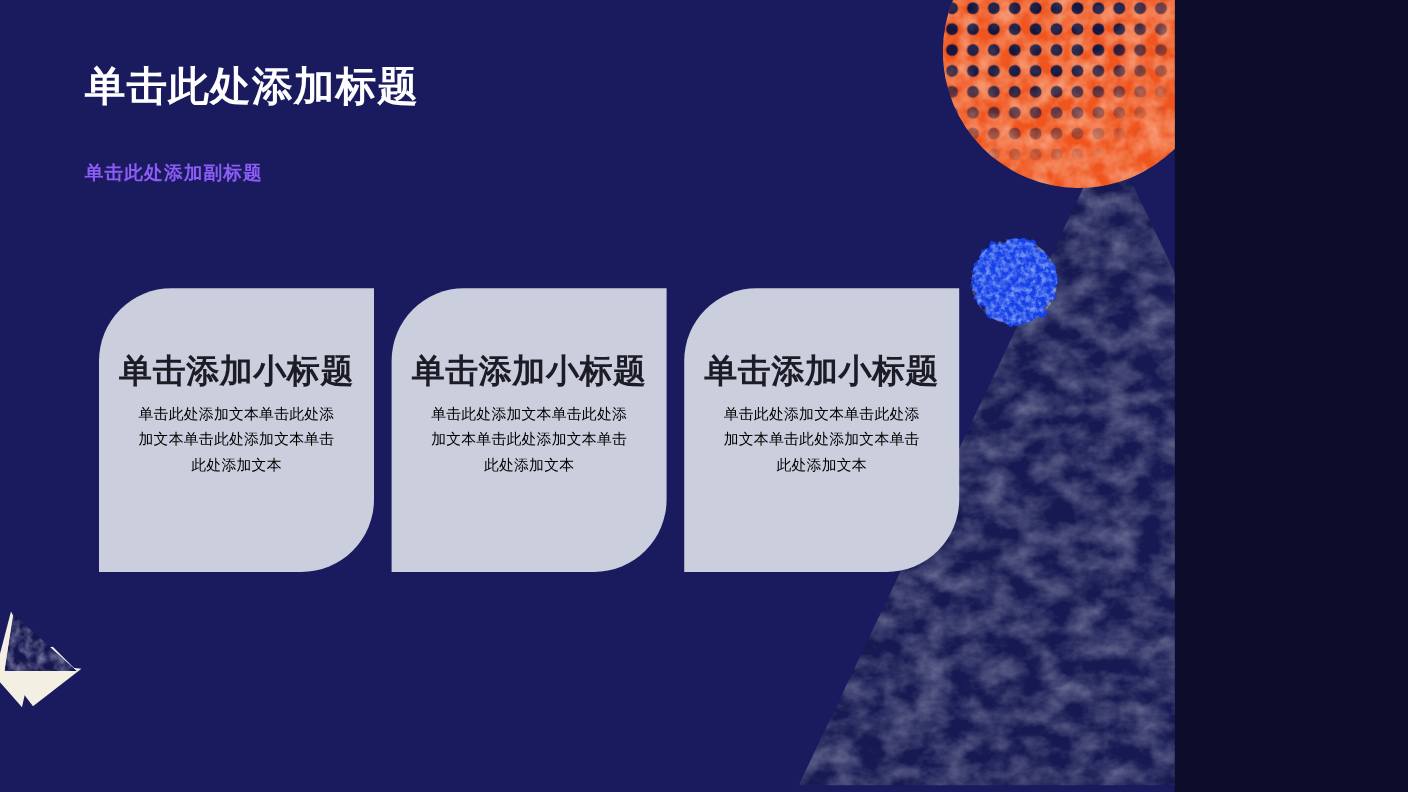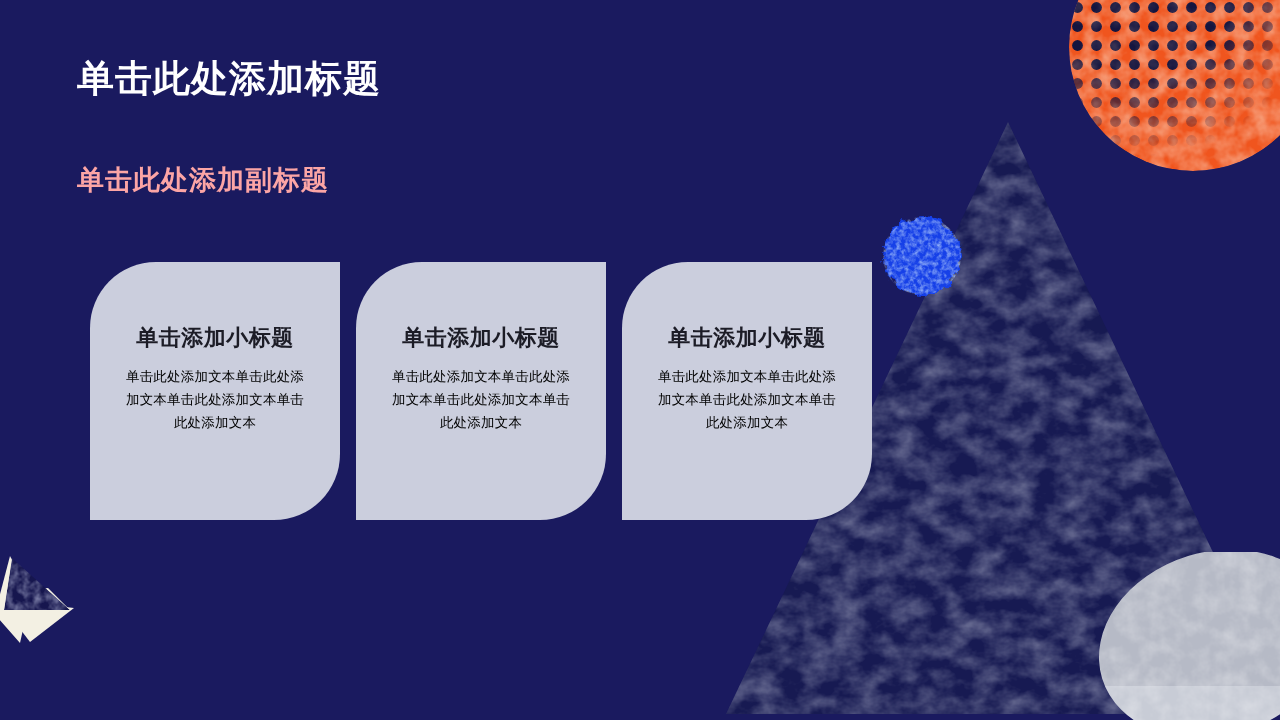--- a/index.html
+++ b/index.html
@@ -2,21 +2,21 @@
 <html><head>
 <meta charset="utf-8">
 <style>
   html, body {
     margin: 0;
     padding: 0;
     background: #0d0d2b;
   }
   #slide {
     position: relative;
-    width: 1280px;
+    width: 1068px;
     height: 720px;
     overflow: hidden;
     background: #1a1a5f;
     font-family: "Liberation Sans", "DejaVu Sans", sans-serif;
   }
 
   
   .deco { position: absolute; pointer-events: none; }
 
   
@@ -44,26 +44,26 @@
   #title-block { position: absolute; left: 77px; top: 56px; }
   #page-title {
     color: #ffffff;
     font-size: 37px;
     font-weight: bold;
     letter-spacing: 1px;
     line-height: 46px;
     white-space: nowrap;
   }
   #page-subtitle {
-    color: #fca5a5;
-    font-size: 27px;
+    color: #8b5cf6;
+    font-size: 17px;
     font-weight: bold;
     letter-spacing: 1px;
     line-height: 34px;
-    margin-top: 61px;
+    margin-top: 39px;
     white-space: nowrap;
   }
 
   
   #cards-row {
     position: absolute;
     left: 90px;
     top: 262px;
     display: flex;
     gap: 16px;
@@ -72,21 +72,21 @@
     position: relative;
     width: 250px;
     height: 258px;
     background: #cbcedd;
     border-radius: 66px 0 66px 0;
     box-sizing: border-box;
     padding: 62px 0 0 0;
   }
   .card-title {
     color: #1c1c26;
-    font-size: 22px;
+    font-size: 30px;
     font-weight: bold;
     letter-spacing: .5px;
     line-height: 28px;
     text-align: center;
     white-space: nowrap;
   }
   .card-body {
     color: #000000;
     font-size: 13.5px;
     line-height: 23px;

